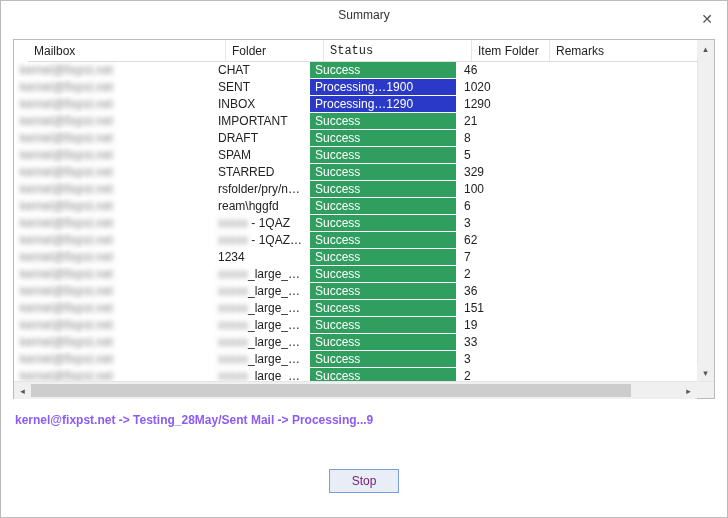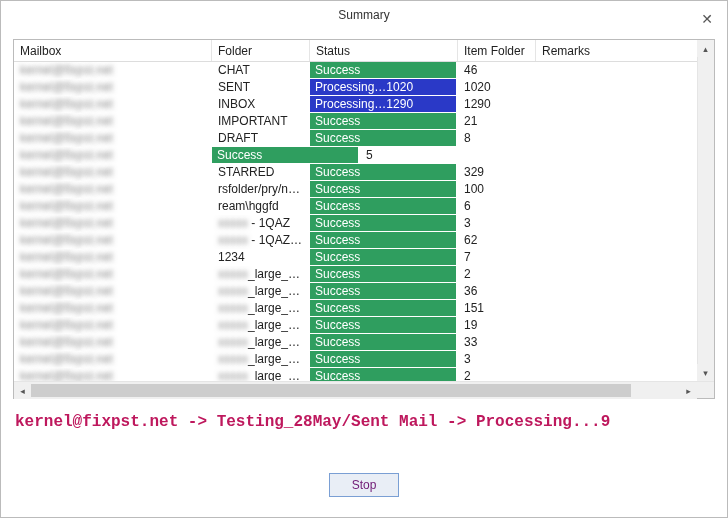--- a/index.html
+++ b/index.html
@@ -31,40 +31,41 @@
     cursor: pointer;
     font-family: Arial, sans-serif;
     padding: 0 6px;
   }
   .table-wrap {
     margin: 10px 12px 0 12px;
     border: 1px solid #bbb;
     position: relative;
     height: 360px;
     background: #fff;
+    padding-left: 14px;
   }
   .thead {
     display: flex;
     background: #fff;
     border-bottom: 1px solid #ddd;
     height: 22px;
     line-height: 22px;
     font-size: 12px;
     color: #222;
   }
   .th {
     padding: 0 6px;
     border-right: 1px solid #e5e5e5;
     white-space: nowrap;
     overflow: hidden;
   }
   .th:last-child { border-right: none; }
   .col-mail   { width: 198px; }
   .col-folder { width: 98px; }
-  .col-status { width: 148px; }
+  .col-status { width: 148px; font-family: Liberation Mono, monospace; }
   .col-count  { width: 78px; }
   .col-rem    { width: 138px; }
   .vscroll-gutter {
     position: absolute;
     top: 0;
     right: 0;
     width: 17px;
     height: calc(100% - 17px);
     background: #f0f0f0;
     border-left: 1px solid #e5e5e5;
@@ -176,24 +177,23 @@
   .cell-count {
     width: 78px;
     color: #222;
   }
   .cell-rem {
     width: 138px;
     color: #222;
   }
   .status-line {
     margin: 14px 14px 0 14px;
-    font-size: 16px;
+    font-size: 12px;
     font-weight: bold;
-    color: #be185d;
-    font-family: Liberation Mono, monospace;
+    color: #8b5cf6;
   }
   .button-row {
     text-align: center;
     margin-top: 42px;
   }
   .stop-btn {
     display: inline-block;
     width: 70px;
     height: 24px;
     line-height: 22px;
@@ -229,21 +229,21 @@
         <div class="cell cell-status-wrap">
           <span class="status-badge status-success">Success</span>
         </div>
         <div class="cell cell-count">46</div>
         <div class="cell cell-rem"></div>
       </div>
       <div class="row">
         <div class="cell cell-mail">kernel@fixpst.net</div>
         <div class="cell cell-folder">SENT</div>
         <div class="cell cell-status-wrap">
-          <span class="status-badge status-processing">Processing…1020</span>
+          <span class="status-badge status-processing">Processing…1900</span>
         </div>
         <div class="cell cell-count">1020</div>
         <div class="cell cell-rem"></div>
       </div>
       <div class="row">
         <div class="cell cell-mail">kernel@fixpst.net</div>
         <div class="cell cell-folder">INBOX</div>
         <div class="cell cell-status-wrap">
           <span class="status-badge status-processing">Processing…1290</span>
         </div>
@@ -263,20 +263,21 @@
         <div class="cell cell-mail">kernel@fixpst.net</div>
         <div class="cell cell-folder">DRAFT</div>
         <div class="cell cell-status-wrap">
           <span class="status-badge status-success">Success</span>
         </div>
         <div class="cell cell-count">8</div>
         <div class="cell cell-rem"></div>
       </div>
       <div class="row">
         <div class="cell cell-mail">kernel@fixpst.net</div>
+        <div class="cell cell-folder">SPAM</div>
         <div class="cell cell-status-wrap">
           <span class="status-badge status-success">Success</span>
         </div>
         <div class="cell cell-count">5</div>
         <div class="cell cell-rem"></div>
       </div>
       <div class="row">
         <div class="cell cell-mail">kernel@fixpst.net</div>
         <div class="cell cell-folder">STARRED</div>
         <div class="cell cell-status-wrap">

